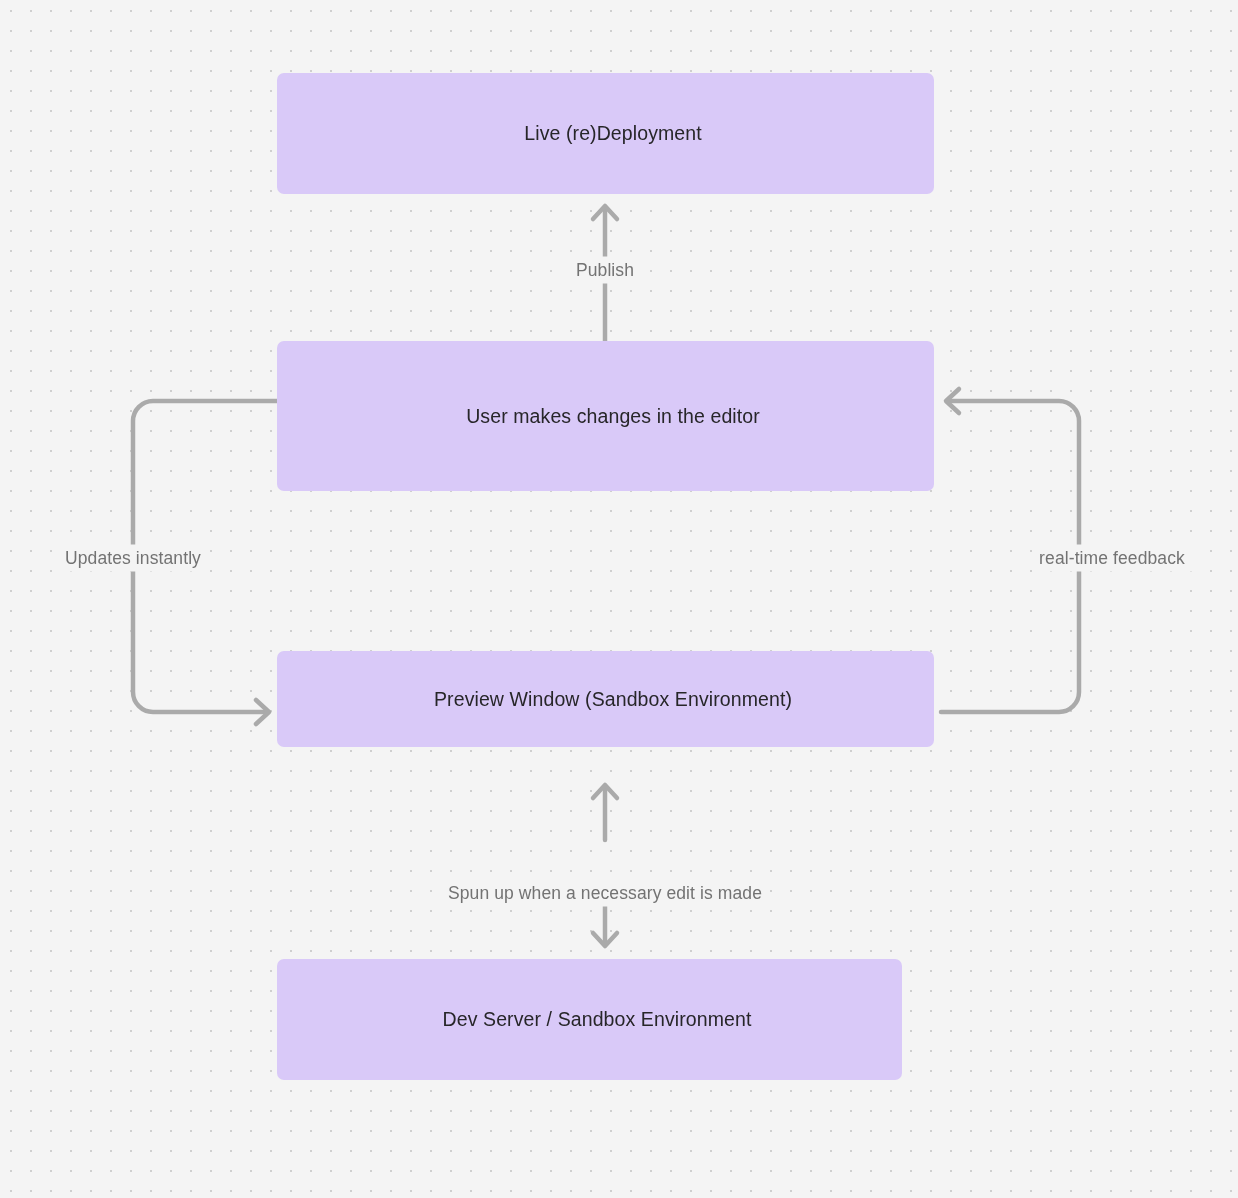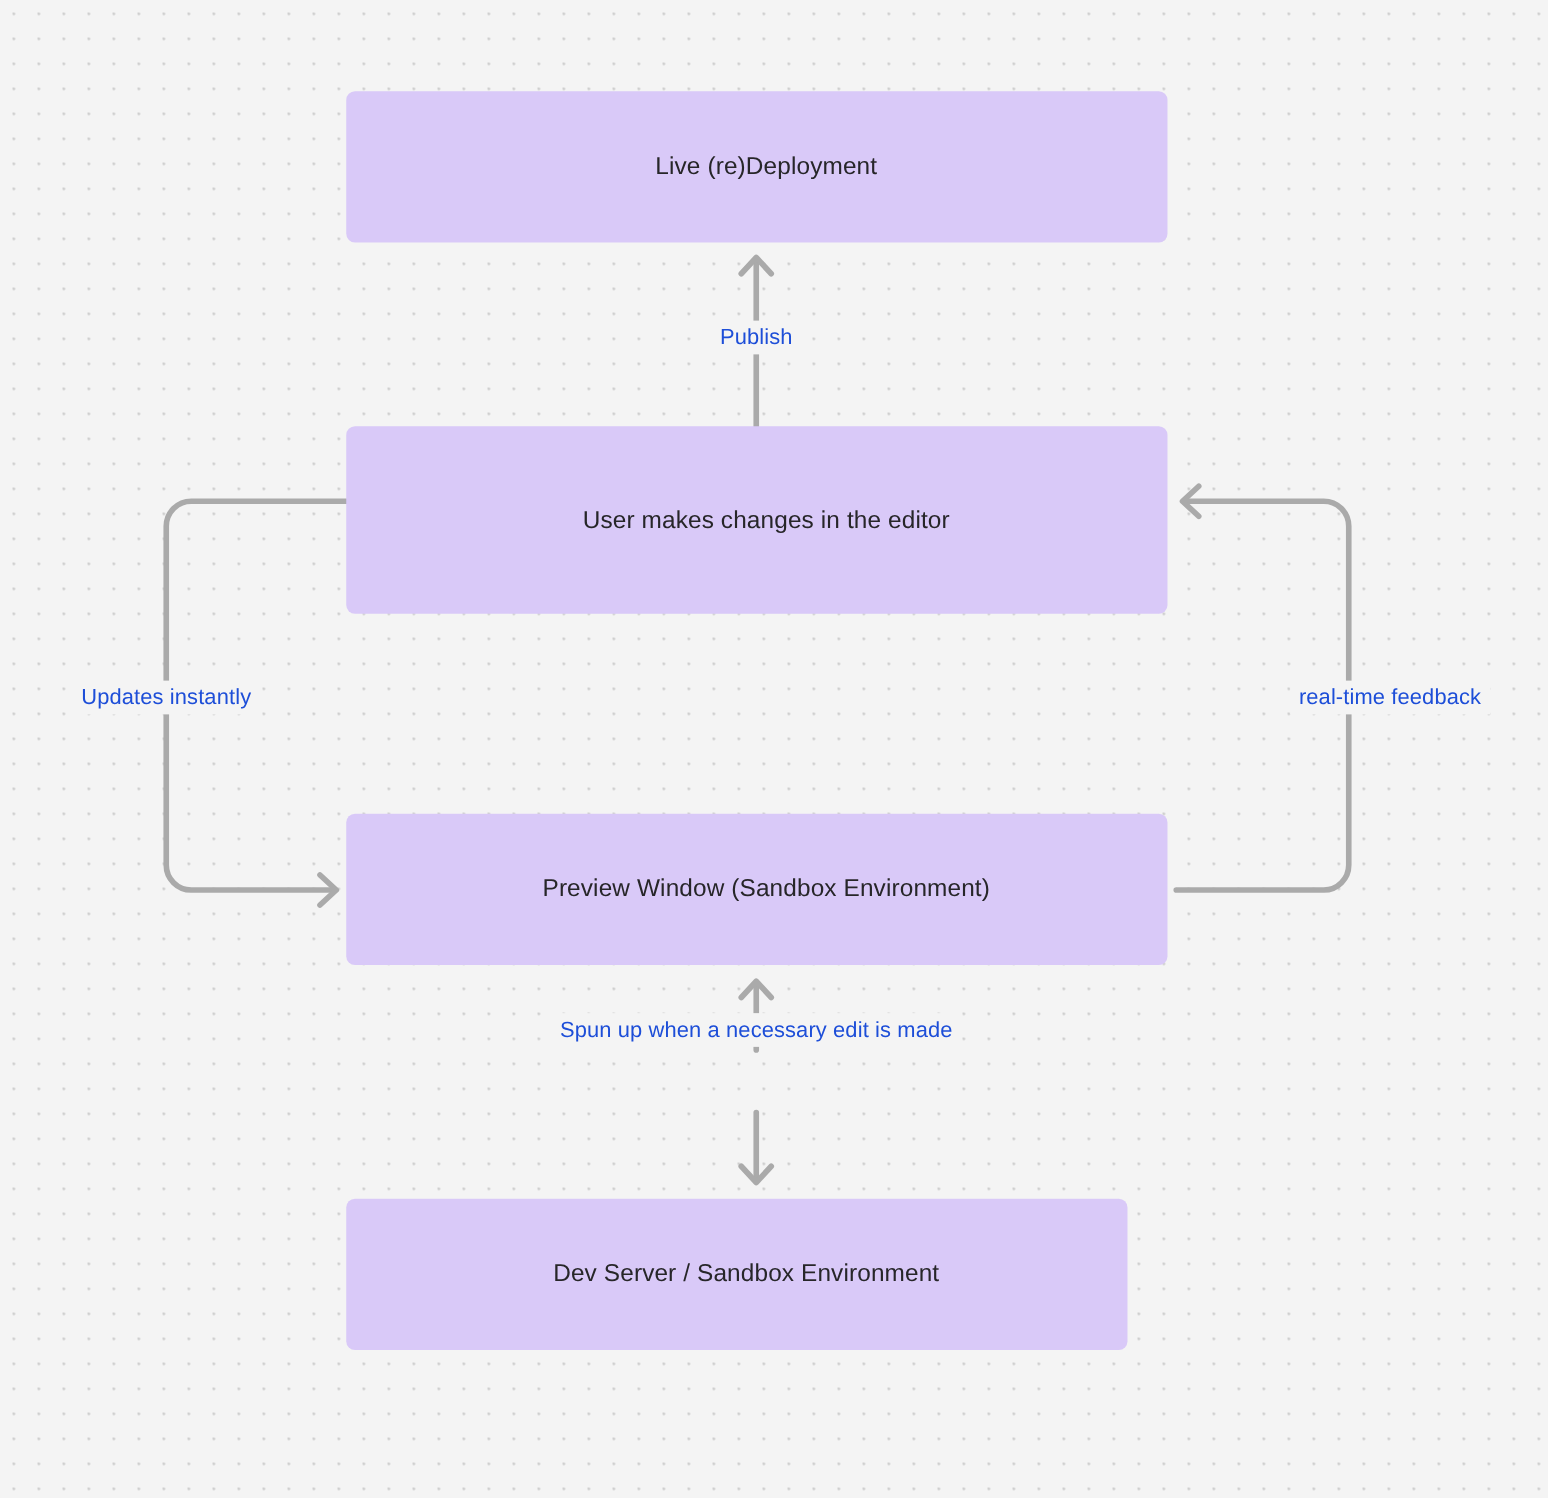--- a/index.html
+++ b/index.html
@@ -50,21 +50,21 @@
     text-align: center;
     line-height: 1.25;
     padding-left: 15px;
   }
 
   
   .edge-label {
     position: absolute;
     transform: translate(-50%, -50%);
     background: #f4f4f4;
-    color: #1d4ed8;
+    color: #737373;
     font-size: 17.5px;
     line-height: 1.2;
     white-space: nowrap;
     padding: 3px 7px;
     letter-spacing: 0.1px;
   }
 </style>
 </head>
 <body>
 
@@ -90,29 +90,29 @@
   </svg>
 
   <div class="node" style="left:277px; top:73px; width:657px; height:121px;">
     <span>Live (re)Deployment</span>
   </div>
 
   <div class="node" style="left:277px; top:341px; width:657px; height:150px;">
     <span>User makes changes in the editor</span>
   </div>
 
-  <div class="node" style="left:277px; top:651px; width:657px; height:121px;">
+  <div class="node" style="left:277px; top:651px; width:657px; height:96px;">
     <span>Preview Window (Sandbox Environment)</span>
   </div>
 
   <div class="node" style="left:277px; top:959px; width:625px; height:121px;">
     <span>Dev Server / Sandbox Environment</span>
   </div>
 
   <div class="edge-label" style="left:605px; top:270px;">Publish</div>
 
   <div class="edge-label" style="left:133px; top:558px;">Updates instantly</div>
 
   <div class="edge-label" style="left:1079px; top:558px;margin-left:33px;">real-time feedback</div>
 
-  <div class="edge-label" style="left:605px; top:824px;">Spun up when a necessary edit is made</div>
+  <div class="edge-label" style="left:605px; top:893px;">Spun up when a necessary edit is made</div>
 
 </div>
 
 </body></html>

